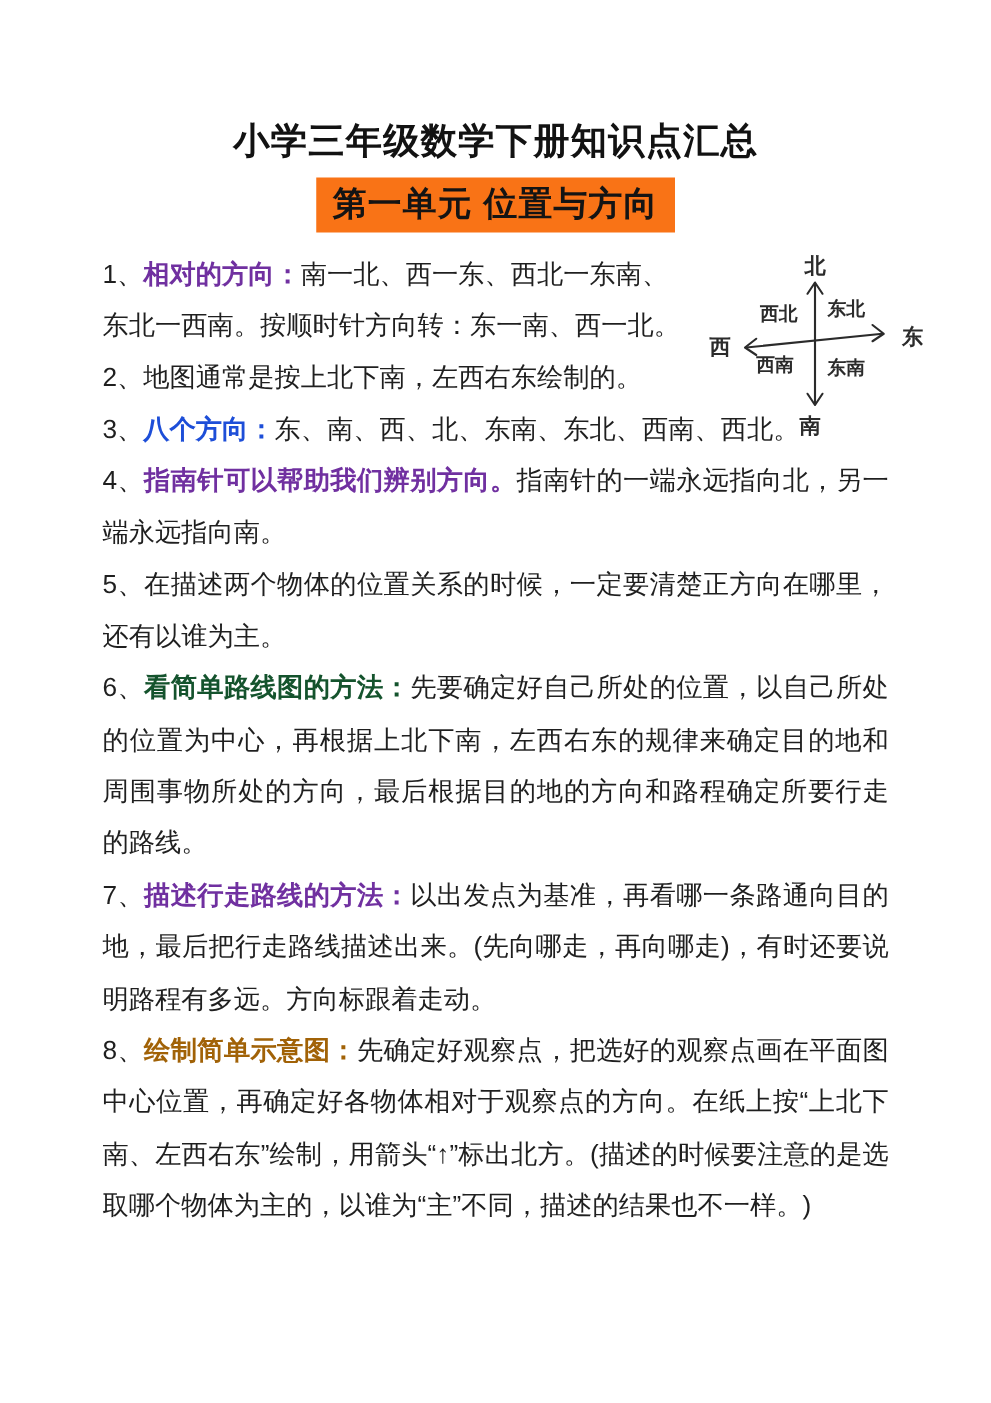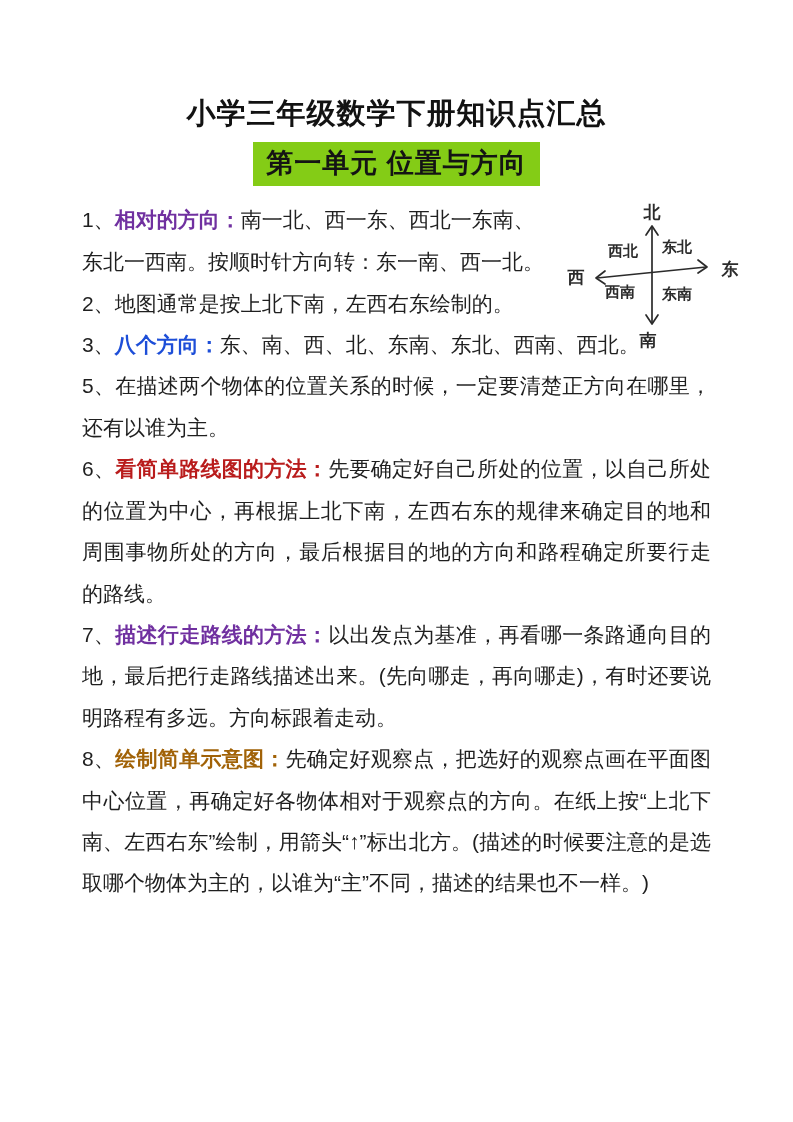--- a/index.html
+++ b/index.html
@@ -72,34 +72,35 @@
   }
 </style>
 </head>
 <body>
 
 <div class="page">
 
   <h1 class="title">小学三年级数学下册知识点汇总</h1>
 
   <div class="subtitle-row">
-    <span class="subtitle" style="background: #84cc16;">第一单元 位置与方向</span>
+    <span class="subtitle" style="background: #f97316;">第一单元 位置与方向</span>
   </div>
 
   <div class="content">
     <p><span>1、</span><span class="key" style="color: rgb(112, 48, 160); font-family: Liberation Serif, serif;">相对的方向：</span><span>南一北、西一东、西北一东南、</span><br><span>东北一西南。按顺时针方向转：东一南、西一北。</span></p>
 
     <p><span>2、地图通常是按上北下南，左西右东绘制的。</span></p>
 
     <p><span>3、</span><span class="key" style="color: #1d4ed8;">八个方向：</span><span>东、南、西、北、东南、东北、西南、西北。</span></p>
 
+    <p><span>4、</span><span class="key" style="color: rgb(112, 48, 160);">指南针可以帮助我们辨别方向。</span><span>指南针的一端永远指向北，另一端永远指向南。</span></p>
 
     <p><span>5、在描述两个物体的位置关系的时候，一定要清楚正方向在哪里，还有以谁为主。</span></p>
 
-    <p><span>6、</span><span class="key" style="color: #b91c1c; margin-top: 25px;">看简单路线图的方法：</span><span>先要确定好自己所处的位置，以自己所处的位置为中心，再根据上北下南，左西右东的规律来确定目的地和周围事物所处的方向，最后根据目的地的方向和路程确定所要行走的路线。</span></p>
+    <p><span>6、</span><span class="key" style="color: #14532d; margin-top: 25px;">看简单路线图的方法：</span><span>先要确定好自己所处的位置，以自己所处的位置为中心，再根据上北下南，左西右东的规律来确定目的地和周围事物所处的方向，最后根据目的地的方向和路程确定所要行走的路线。</span></p>
 
     <p><span>7、</span><span class="key" style="color: rgb(112, 48, 160);">描述行走路线的方法：</span><span>以出发点为基准，再看哪一条路通向目的地，最后把行走路线描述出来。(先向哪走，再向哪走)，有时还要说明路程有多远。方向标跟着走动。</span></p>
 
     <p><span>8、</span><span class="key" style="color: #a16207;">绘制简单示意图：</span><span>先确定好观察点，把选好的观察点画在平面图中心位置，再确定好各物体相对于观察点的方向。在纸上按“上北下南、左西右东”绘制，用箭头“↑”标出北方。(描述的时候要注意的是选取哪个物体为主的，以谁为“主”不同，描述的结果也不一样。)</span></p>
   </div>
 
   <svg class="compass" viewBox="0 0 200 160" xmlns="http://www.w3.org/2000/svg">
 
     <line x1="96" y1="31" x2="96" y2="127"></line>
     <polyline points="90,39 96,30 102,39"></polyline>

